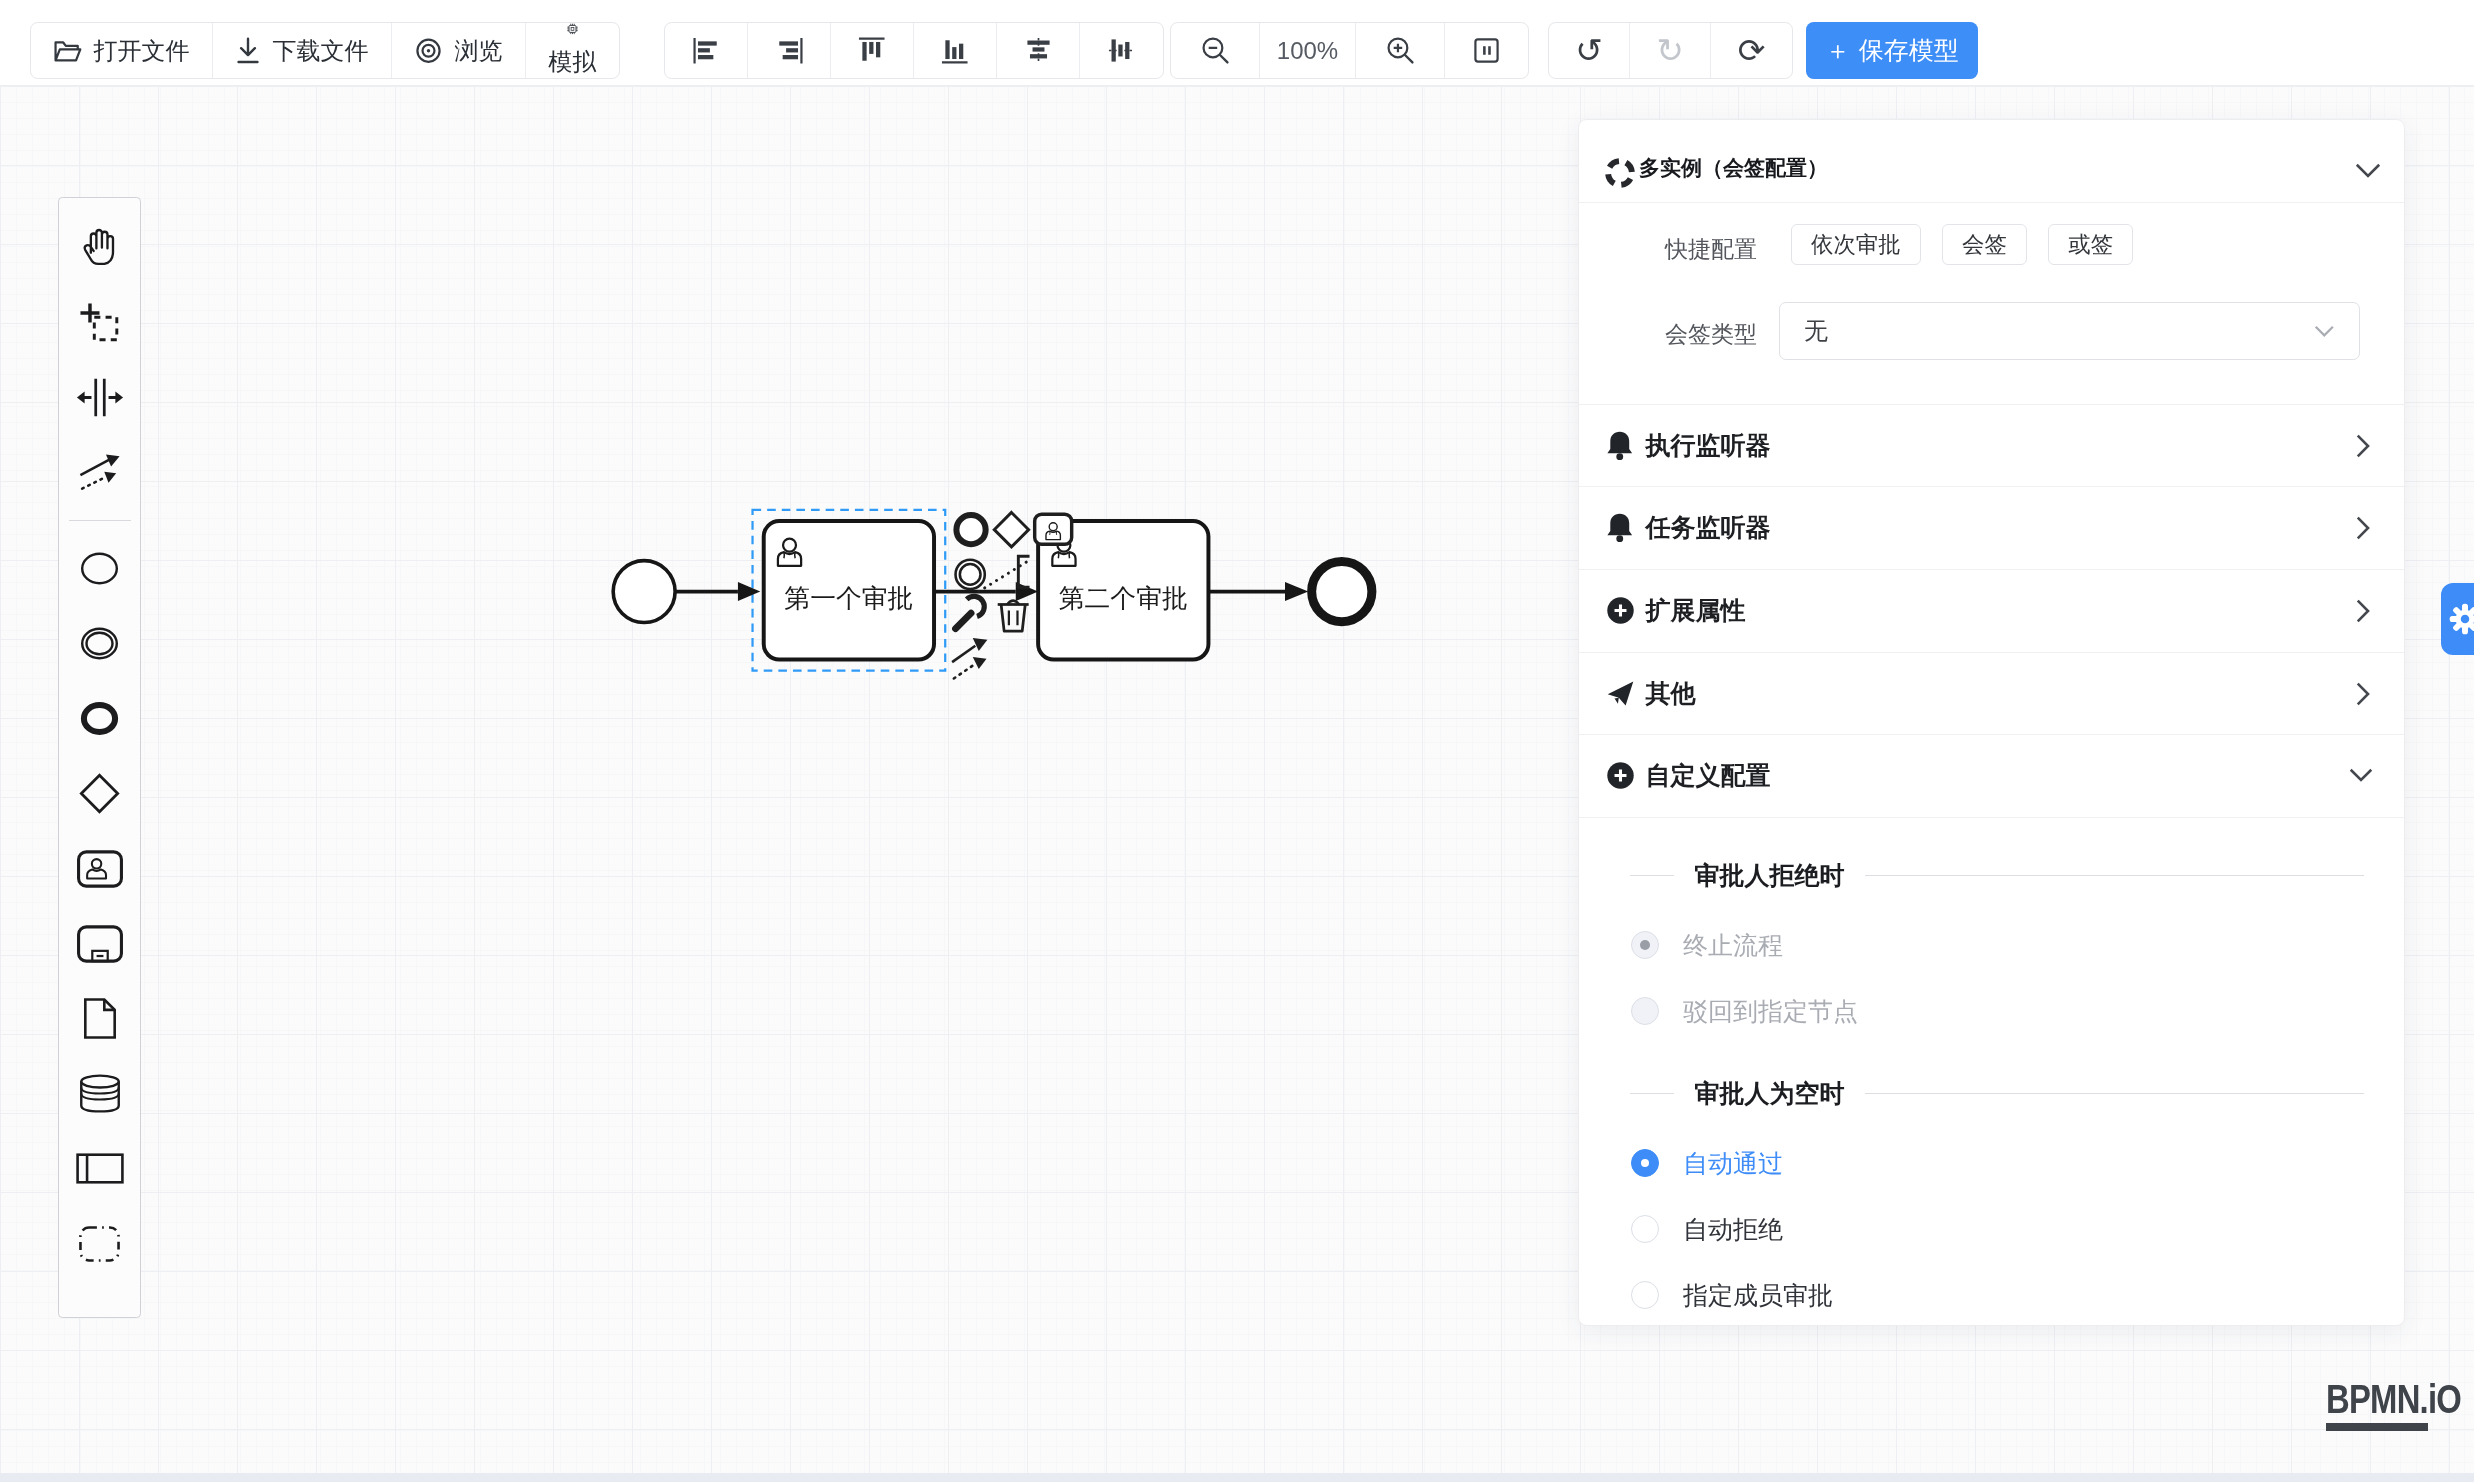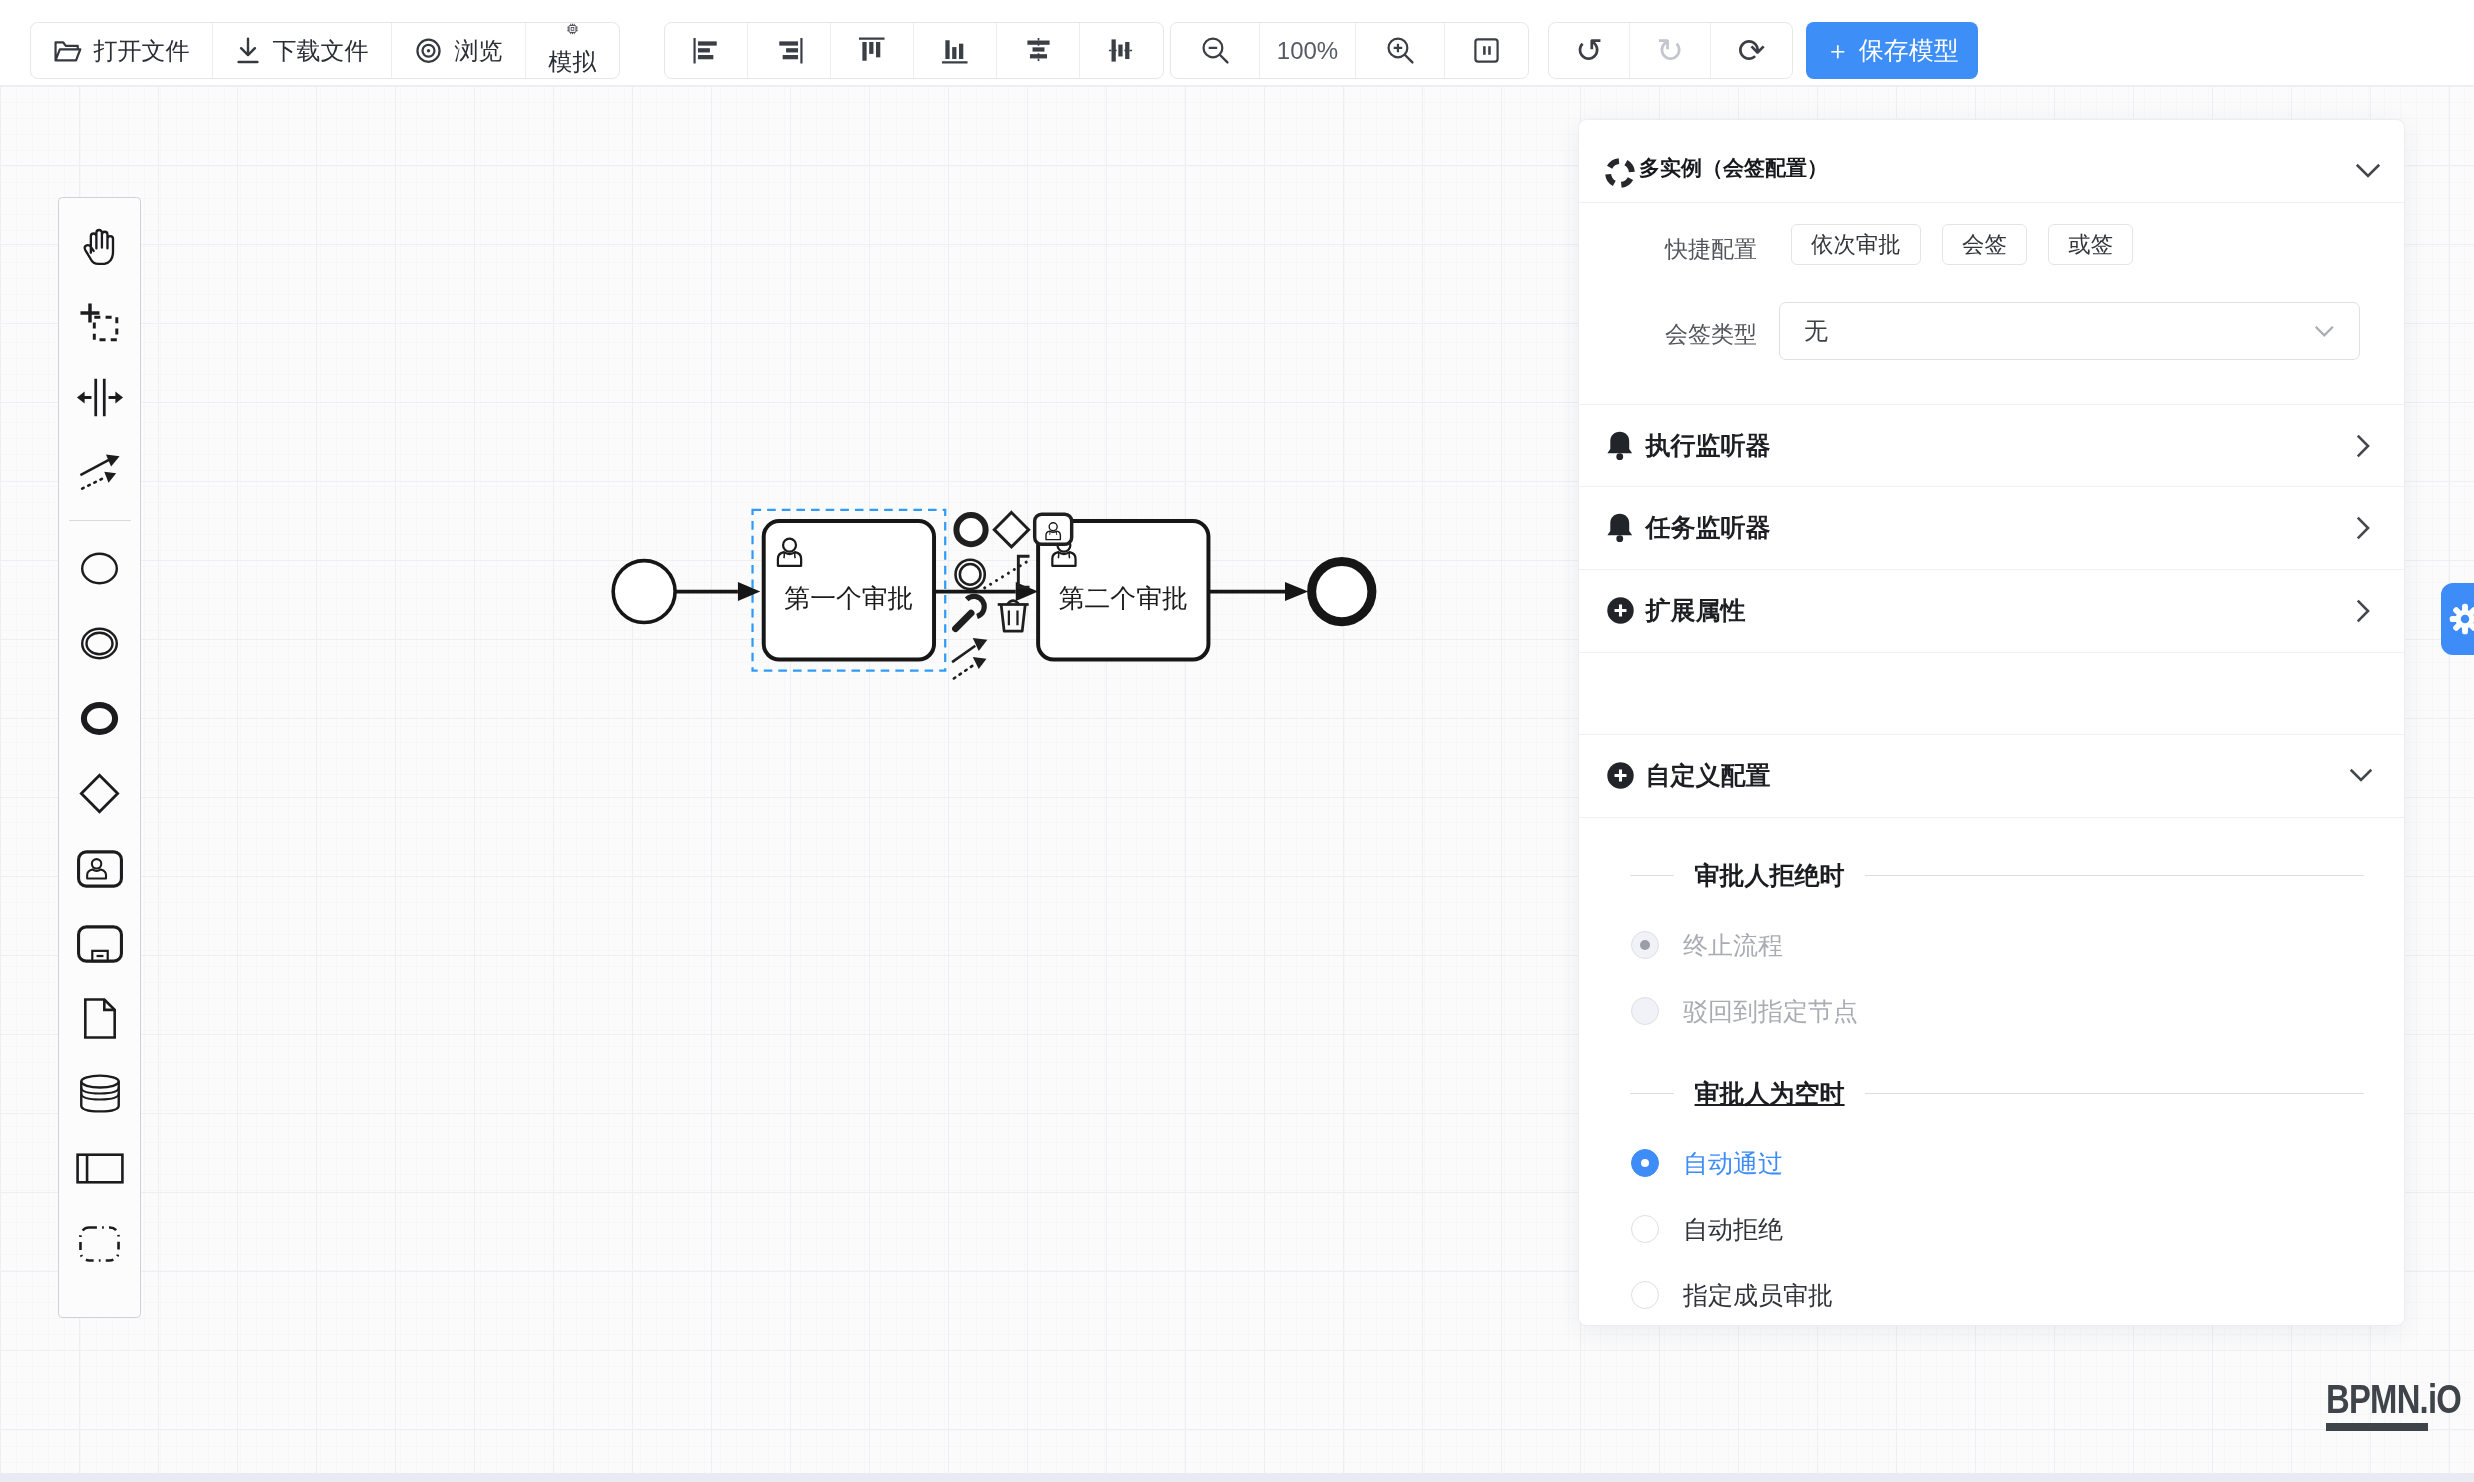--- a/index.html
+++ b/index.html
@@ -434,20 +434,31 @@
             <circle cx="17" cy="17" r="15.5" fill="#212428"></circle>
             <path d="M10 17 h14 M17 10 v14" stroke="#fff" stroke-width="3.6"></path>
           </svg>
         </span>
       <span class="sec-label">扩展属性</span>
       <svg class="sec-chev" width="13.8" height="24" viewBox="0 0 16 28">
           <path d="M2 2 L14 14 L2 26" fill="none" stroke="#44474d" stroke-width="3"></path>
         </svg>
     </div>
     <div class="p-div" style="top:532px;"></div>
+    <div class="sec-row" style="top:532px;">
+      <span class="sec-icon">
+          <svg width="29" height="29" viewBox="0 0 34 34">
+            <path d="M2 18 L32 3 L23 31 L15 22 z M15 22 L14 29 L10 23 z" fill="#212428"></path>
+          </svg>
+        </span>
+      <span class="sec-label">其他</span>
+      <svg class="sec-chev" width="13.8" height="24" viewBox="0 0 16 28">
+          <path d="M2 2 L14 14 L2 26" fill="none" stroke="#44474d" stroke-width="3"></path>
+        </svg>
+    </div>
     <div class="p-div" style="top:614px;"></div>
     <div class="sec-row" style="top:614px;">
       <span class="sec-icon">
           <svg width="29" height="29" viewBox="0 0 34 34">
             <circle cx="17" cy="17" r="15.5" fill="#212428"></circle>
             <path d="M10 17 h14 M17 10 v14" stroke="#fff" stroke-width="3.6"></path>
           </svg>
         </span>
       <span class="sec-label">自定义配置</span>
       <svg class="sec-chev" style="right:31px;" width="24" height="14.6" viewBox="0 0 28 17">
@@ -463,21 +474,21 @@
     </div>
     <div class="radio-row" style="top:806px;font-family:Liberation Serif, serif;">
       <span class="radio dis-sel"></span>
       <span class="r-label grey">终止流程</span>
     </div>
     <div class="radio-row" style="top:872px;">
       <span class="radio dis"></span>
       <span class="r-label grey">驳回到指定节点</span>
     </div>
 
-    <div class="sub-head" style="top:959px;text-decoration:underline;">
+    <div class="sub-head" style="top:959px;">
       <span class="l1"></span>
         <span class="t">审批人为空时</span>
         <span class="l2"></span>
     </div>
     <div class="radio-row" style="top:1024px;">
       <span class="radio blue"></span>
       <span class="r-label blue">自动通过</span>
     </div>
     <div class="radio-row" style="top:1090px;">
       <span class="radio"></span>

